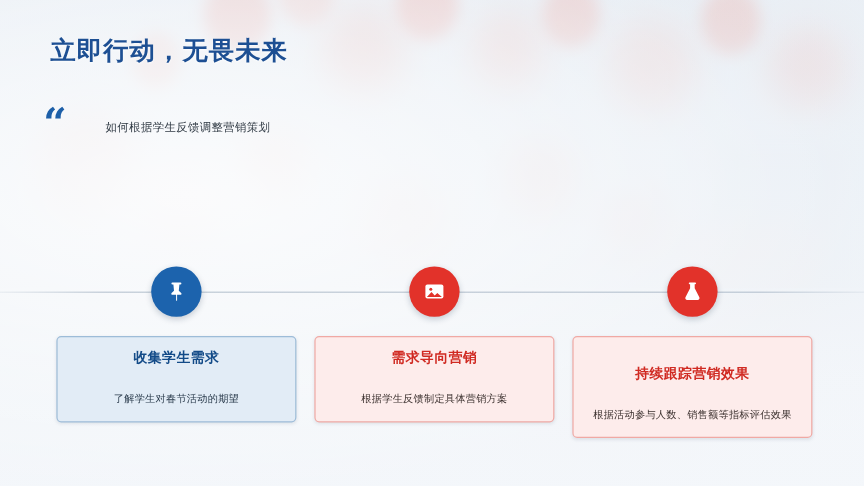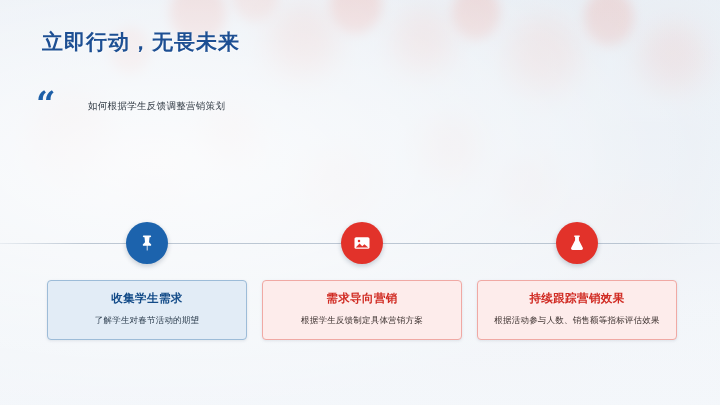--- a/index.html
+++ b/index.html
@@ -132,21 +132,21 @@
     padding: 10px 10px 12px 10px;
     text-align: center;
     box-shadow: 0 1px 3px rgba(30,50,80,.10);
   }
   .card .card-title {
     font-size: 11.5px;
     font-weight: bold;
     letter-spacing: .4px;
   }
   .card .card-desc {
-    margin-top: 8px;
+    margin-top: 20px;
     font-size: 8.5px;
     line-height: 1.5;
     letter-spacing: .2px;
   }
 
   
   #node-1 { left: 47px; }
   #node-1 .circle { background: #1c63ad; }
   #node-1 .card {
     background: #e2ecf6;
@@ -165,21 +165,21 @@
   #node-2 .card-title { color: #d02a22; text-align: center; }
   #node-2 .card-desc { color: #3d3230; }
 
   
   #node-3 { left: 477px; }
   #node-3 .circle { background: #e2322a; }
   #node-3 .card {
     background: #fdeceb;
     border: 1px solid #f0a9a4;
   }
-  #node-3 .card-title { color: #d02a22; }
+  #node-3 .card-title { color: #d02a22; margin-top: 13px; }
   #node-3 .card-desc { color: #3d3230; }
 </style>
 </head>
 <body>
 
 <div id="slide">
 
   <div class="bg-layer">
 
     <div class="blob" style="left:170px; top:-18px; width:56px; height:62px; background:#e8958c;"></div>

